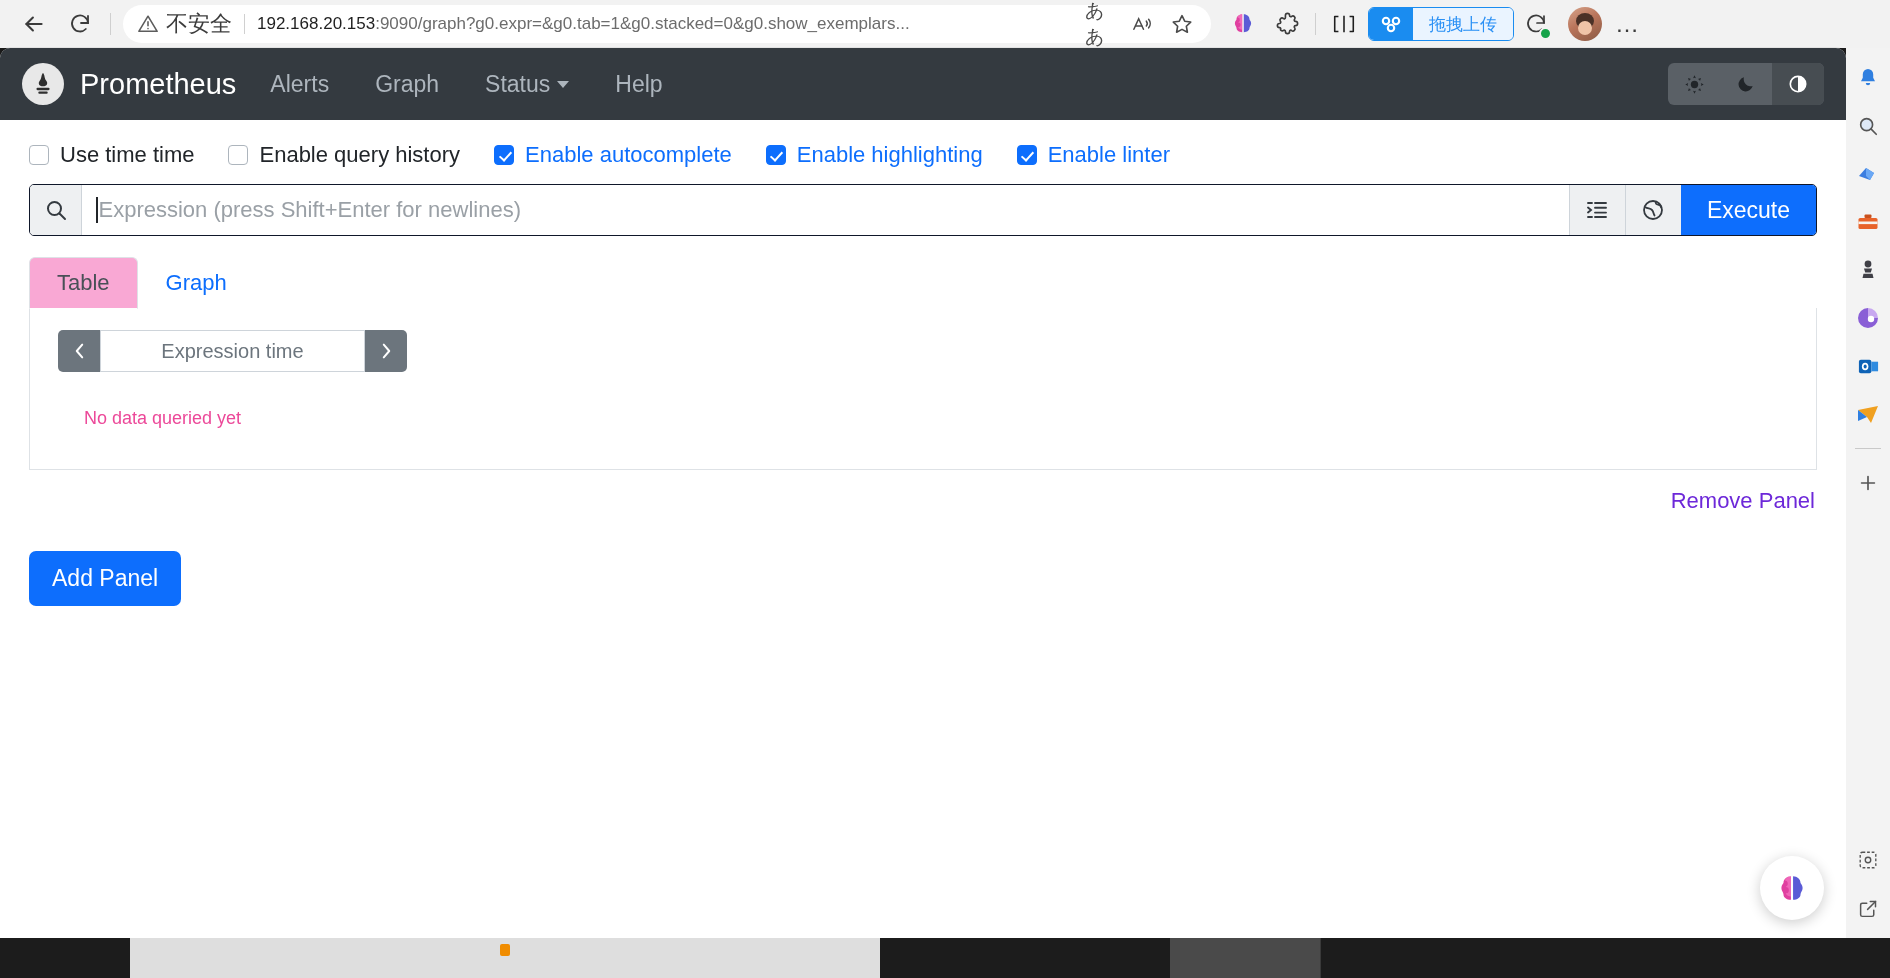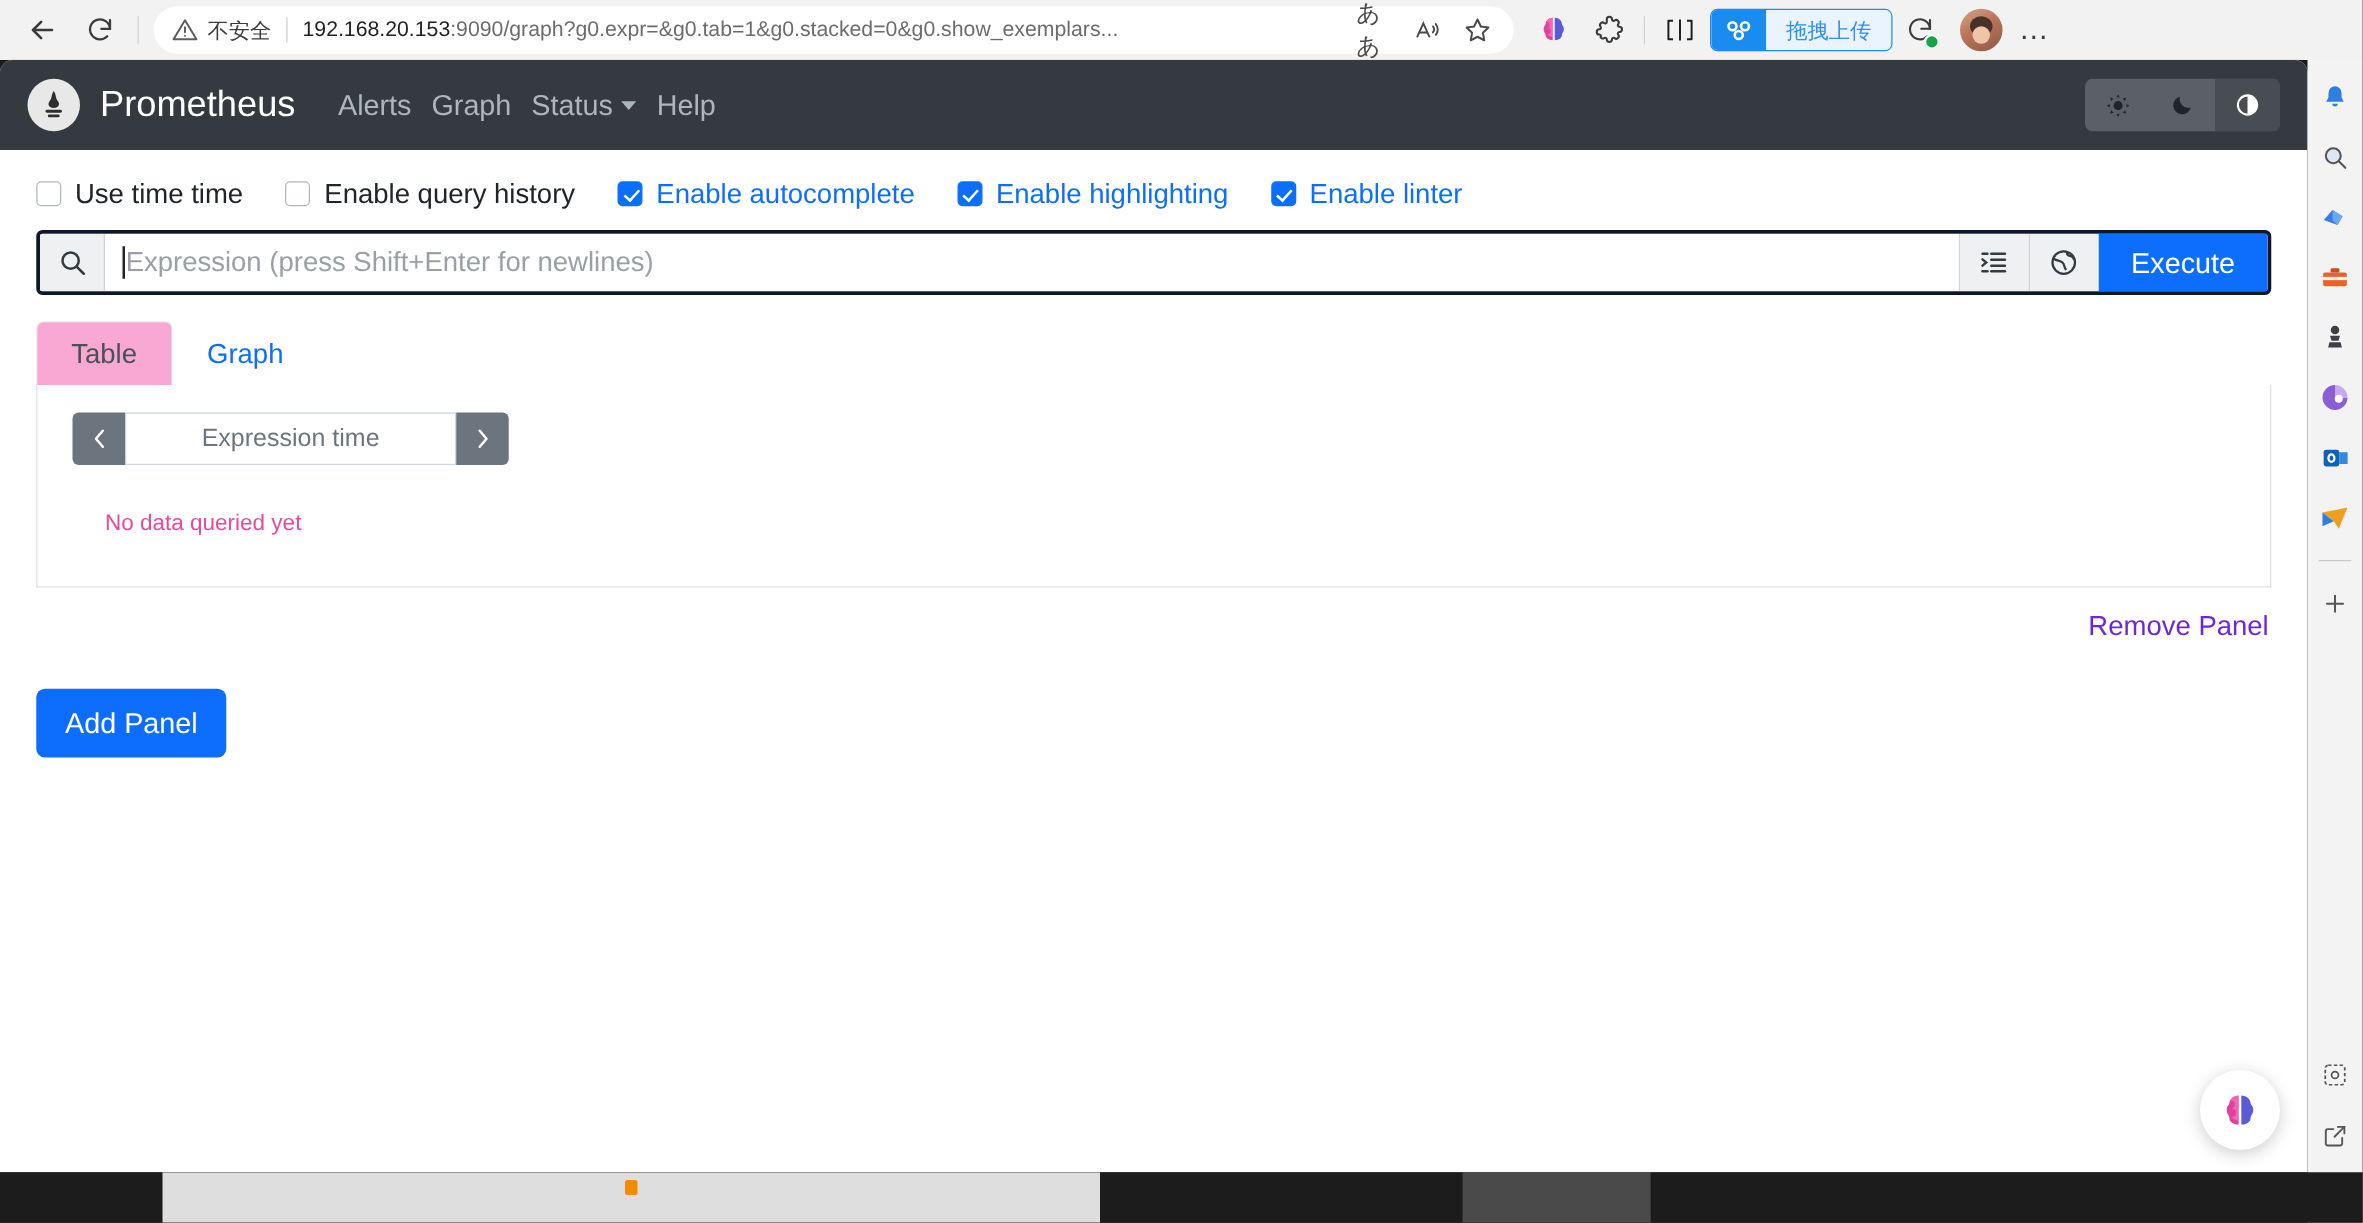--- a/index.html
+++ b/index.html
@@ -34,21 +34,21 @@
     background: #ffffff;
     border-radius: 19px;
     display: flex; align-items: center;
     flex: none;
     width: 1088px;
     padding: 0 12px 0 14px;
     margin-left: 2px;
   }
   .warn-icon { display: flex; align-items: center; color: #5c5c5c; flex: none; }
   .insecure-text {
-    font-size: 17px; color: #3c3c3c; margin-left: 7px; white-space: nowrap;
+    font-size: 22px; color: #3c3c3c; margin-left: 7px; white-space: nowrap;
     font-family: "DejaVu Sans", sans-serif;
   }
   .url-sep { width: 1px; height: 20px; background: #d0d0d0; margin: 0 12px; flex: none; }
   .url-text {
     font-size: 17px; color: #1f1f1f; white-space: nowrap; overflow: hidden;
     flex: 1;
   }
   .url-text .dim { color: #6c6c6c; }
   .omni-icon {
     width: 34px; height: 34px; display: flex; align-items: center; justify-content: center;
@@ -130,21 +130,21 @@
   }
   .plogo {
     width: 42px; height: 42px; border-radius: 50%;
     background: #e8e8e8;
     display: flex; align-items: center; justify-content: center;
     flex: none;
   }
   .pbrand {
     color: #ffffff; font-size: 29px; margin-left: 16px; white-space: nowrap;
   }
-  .pnav-links { display: flex; align-items: center; margin-left: 34px; gap: 16px; }
+  .pnav-links { display: flex; align-items: center; margin-left: 34px; gap: 46px; }
   .pnav-link {
     color: #adb5bd; font-size: 23px; white-space: nowrap;
     display: flex; align-items: center; gap: 7px;
   }
   .caret {
     width: 0; height: 0; border-left: 6px solid transparent;
     border-right: 6px solid transparent; border-top: 7px solid #adb5bd;
     display: inline-block;
   }
   .pnav-spacer { flex: 1; }
@@ -182,21 +182,21 @@
     left: 6.5px; top: 3px; width: 5px; height: 10px;
     border: solid #fff; border-width: 0 2.2px 2.2px 0;
     transform: rotate(42deg);
   }
   .opt-label { font-size: 22px; color: #212529; white-space: nowrap; }
   .opt-label.blue { color: #0d6efd; }
 
   .expr-row {
     display: flex; align-items: stretch;
     height: 52px;
-    border: 3px solid #0f172a;
+    border: 1px solid #0f172a;
     border-radius: 5px;
     overflow: hidden;
     margin-bottom: 22px;
   }
   .expr-search {
     width: 52px; background: #eef0f2;
     border-right: 1px solid #ced4da;
     display: flex; align-items: center; justify-content: center;
     color: #343a40; flex: none;
   }

